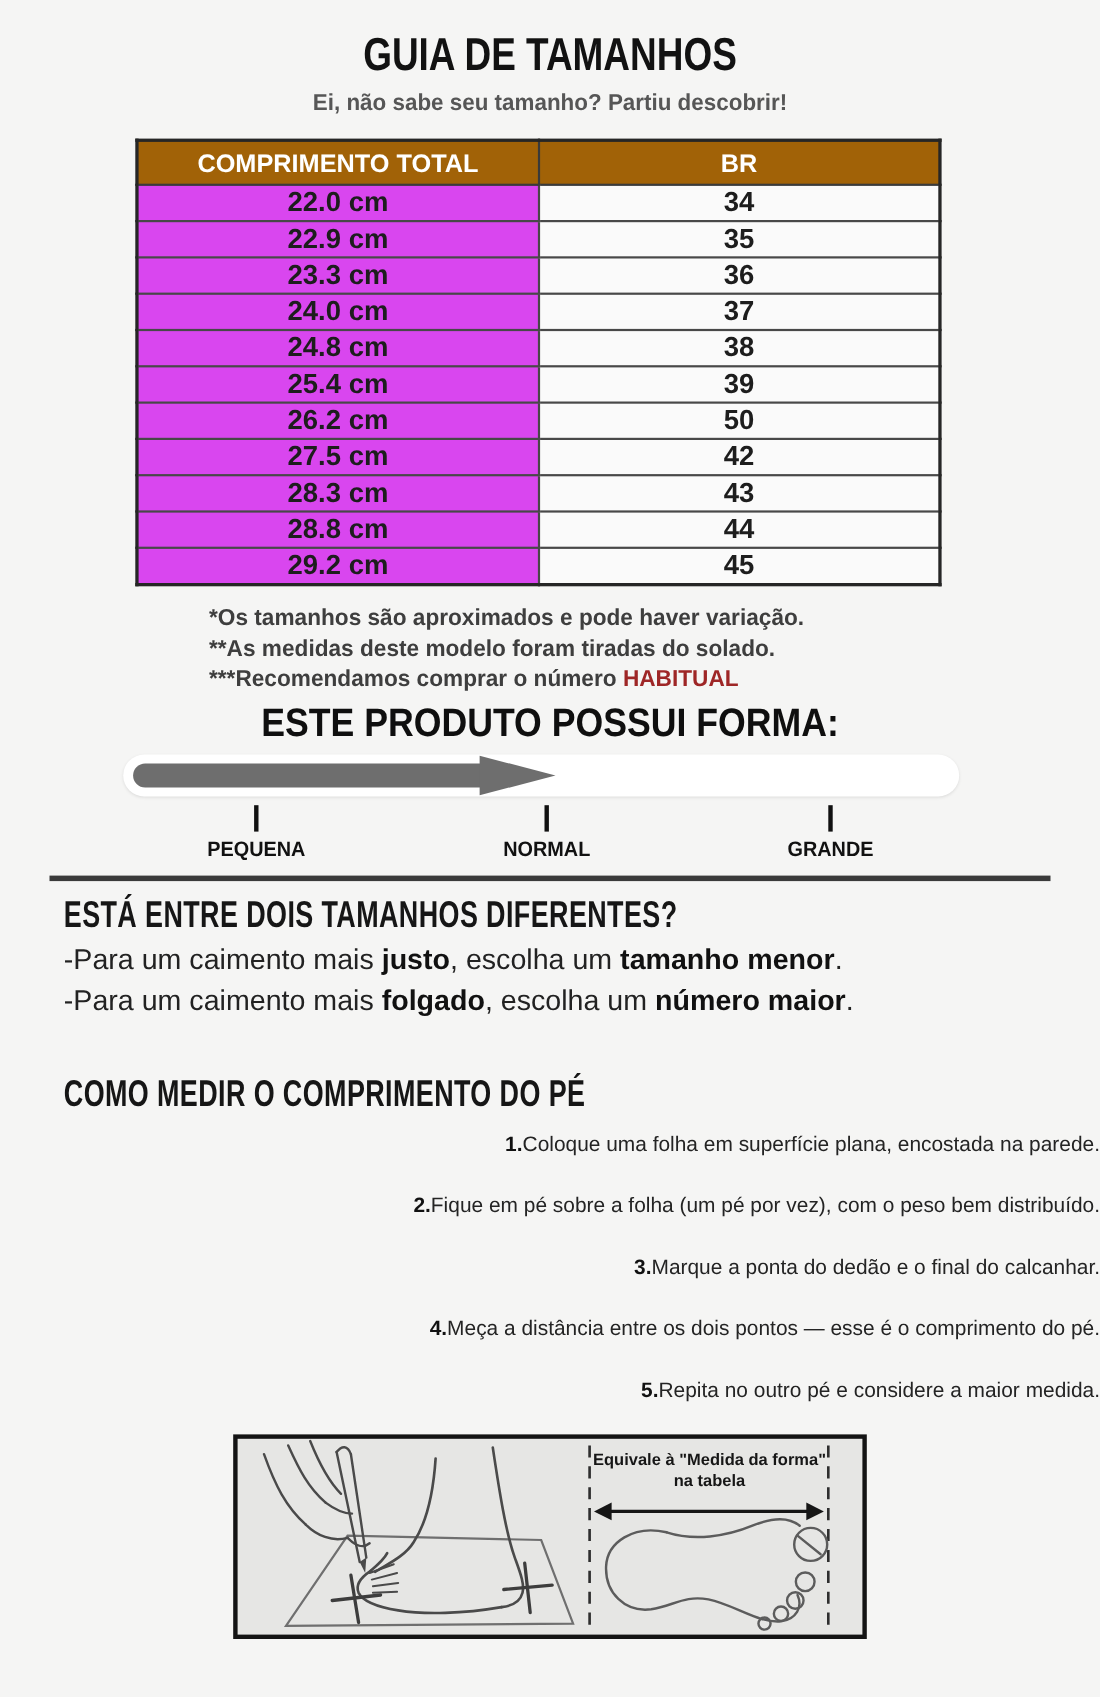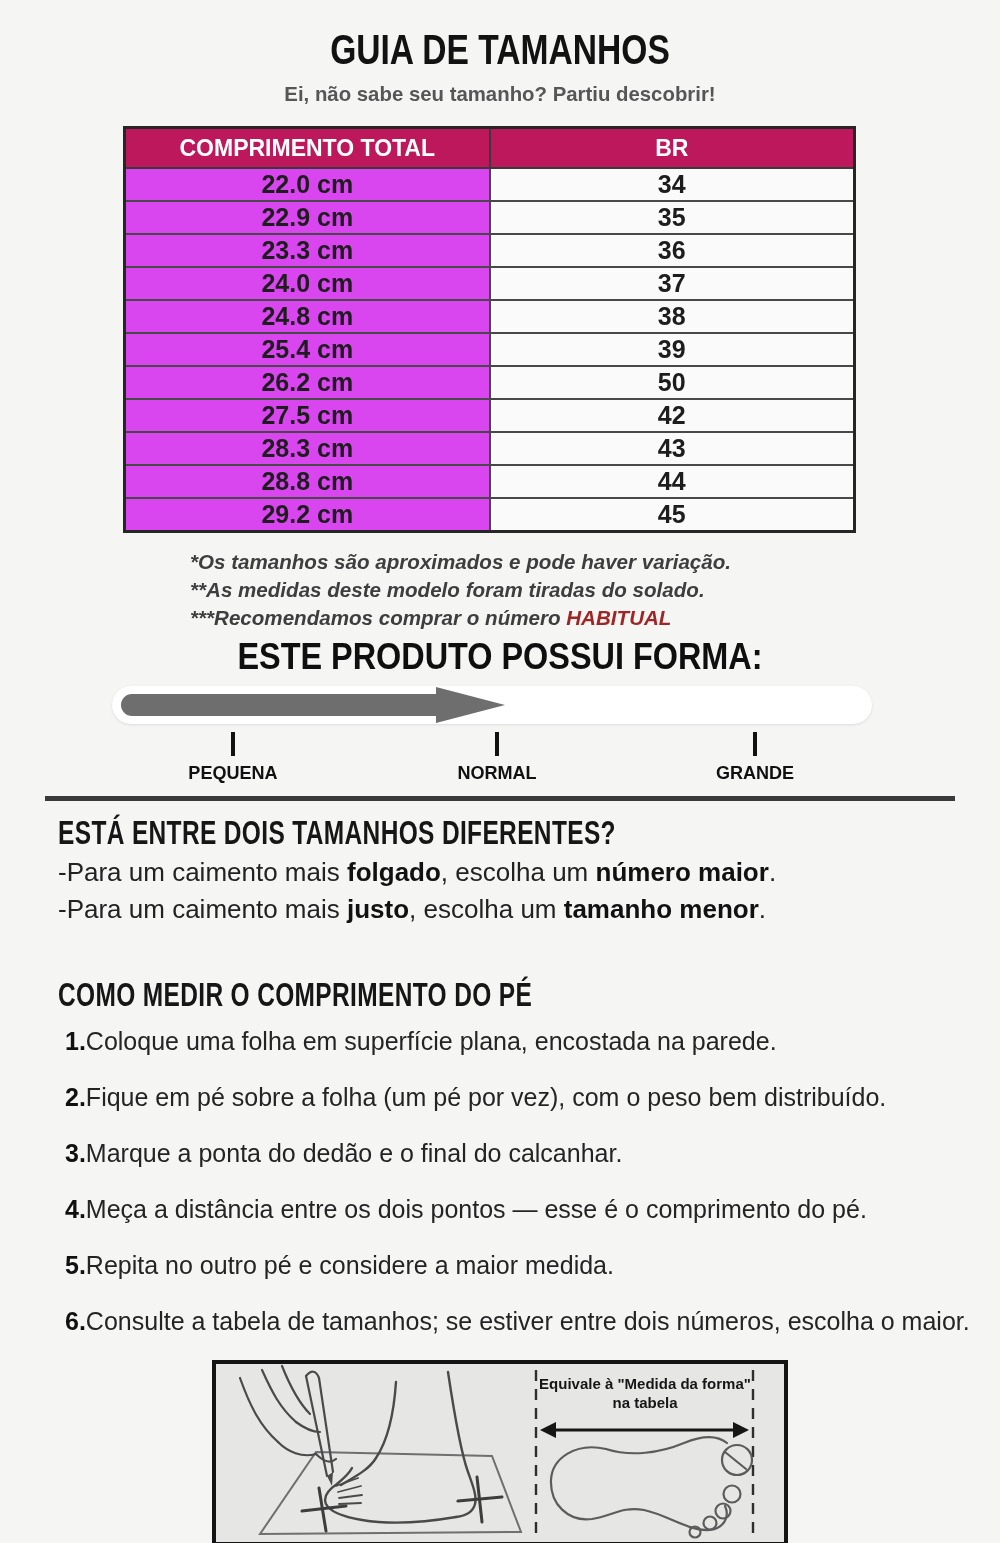--- a/index.html
+++ b/index.html
@@ -21,32 +21,32 @@
     font-size:21px;font-weight:700;color:#565656;
     transform:scaleX(.97);
   }
 
   table.size-table{
     margin:20px 0 0 123px;width:733px;
     border-collapse:collapse;border:3px solid #262626;
     table-layout:fixed;
   }
   table.size-table th{
-    background:#be185d;color:#ffffff;
+    background:#a16207;color:#ffffff;
     font-size:23px;font-weight:700;height:36px;
     border:2px solid #3a3a3a;text-align:center;
   }
   table.size-table td{
     height:29px;font-size:25px;font-weight:700;color:#1d1d1d;
     text-align:center;border:2px solid #484848;
   }
   td.col-cm{background:#d946ef;width:49.7%;}
   td.col-br{background:#fafafa;}
 
-  .notes{margin:15px 0 0 190px;line-height:28px;font-style:italic;}
+  .notes{margin:15px 0 0 190px;line-height:28px;}
   .note-line{font-size:21px;font-weight:700;color:#3e3e3e;transform:scaleX(.98);transform-origin:left center;white-space:nowrap;}
   .note-line .hl{color:#9e2626;}
 
   .forma-heading{
     margin-top:4px;text-align:center;
     font-size:36px;font-weight:800;color:#0f0f0f;
     transform:scaleX(.9);white-space:nowrap;
   }
 
   .forma-scale{position:relative;margin:8px 0 0 112px;width:760px;height:100px;}
@@ -69,21 +69,21 @@
     font-size:34px;font-weight:700;color:#161616;
     transform:scaleX(.72);transform-origin:left center;
     white-space:nowrap;letter-spacing:.5px;line-height:40px;
   }
   .between-lines{margin-top:2px;}
   .between-line{font-size:26px;color:#222;line-height:37px;}
   .between-line strong{font-weight:700;color:#111;}
 
   .measure{margin:46px 0 0 58px;}
   .steps{margin-top:14px;}
-  .step{font-size:25px;color:#242424;line-height:26px;margin-bottom:30px;padding-left:7px;}
+  .step{font-size:19px;color:#242424;line-height:26px;margin-bottom:30px;padding-left:7px;text-align:right;}
   .step:last-child{margin-bottom:0;}
   .step strong{font-weight:700;color:#111;}
 
   .illus{
     position:relative;margin:26px 0 0 212px;
     width:576px;height:186px;box-sizing:border-box;
     background:#e6e6e4;border:4px solid #141414;
   }
   .illus svg{position:absolute;left:0;top:0;}
   .illus-caption{
@@ -175,34 +175,33 @@
       <div class="scale-label" style="left: 385px;">NORMAL</div>
       <div class="tick" style="left: 641px;"></div>
       <div class="scale-label" style="left: 643px;">GRANDE</div>
     </div>
 
   <div class="divider"></div>
 
   <div class="between">
     <div class="condensed-h">ESTÁ ENTRE DOIS TAMANHOS DIFERENTES?</div>
     <div class="between-lines">
+        <div class="between-line">-Para um caimento mais <strong>justo</strong>, escolha um <strong>tamanho menor</strong>.</div>
         <div class="between-line">-Para um caimento mais <strong>folgado</strong>, escolha um <strong>número maior</strong>.</div>
-        <div class="between-line">-Para um caimento mais <strong>justo</strong>, escolha um <strong>tamanho menor</strong>.</div>
       </div>
   </div>
 
   <div class="measure">
     <div class="condensed-h">COMO MEDIR O COMPRIMENTO DO PÉ</div>
     <div class="steps">
         <div class="step"><strong>1.</strong><span>Coloque uma folha em superfície plana, encostada na parede.</span></div>
         <div class="step"><strong>2.</strong><span>Fique em pé sobre a folha (um pé por vez), com o peso bem distribuído.</span></div>
         <div class="step"><strong>3.</strong><span>Marque a ponta do dedão e o final do calcanhar.</span></div>
         <div class="step"><strong>4.</strong><span>Meça a distância entre os dois pontos — esse é o comprimento do pé.</span></div>
         <div class="step"><strong>5.</strong><span>Repita no outro pé e considere a maior medida.</span></div>
-        <div class="step"><strong>6.</strong><span>Consulte a tabela de tamanhos; se estiver entre dois números, escolha o maior.</span></div>
       </div>
   </div>
 
   <div class="illus">
     <svg width="568" height="178" viewBox="0 0 568 178" fill="none">
 
       <polygon points="44,170 100,88 276,92 305,168" stroke="#6f6f6f" stroke-width="2" fill="none"></polygon>
 
       <g stroke="#4a4a4a" stroke-width="2.4" stroke-linecap="round" fill="none">
         <path d="M 232,8 C 238,48 244,86 252,108 C 257,122 261,132 259,140 C 257,148 249,152 240,153"></path>

